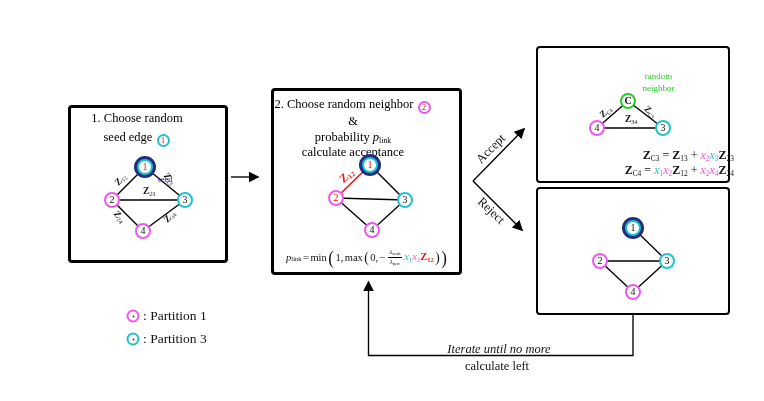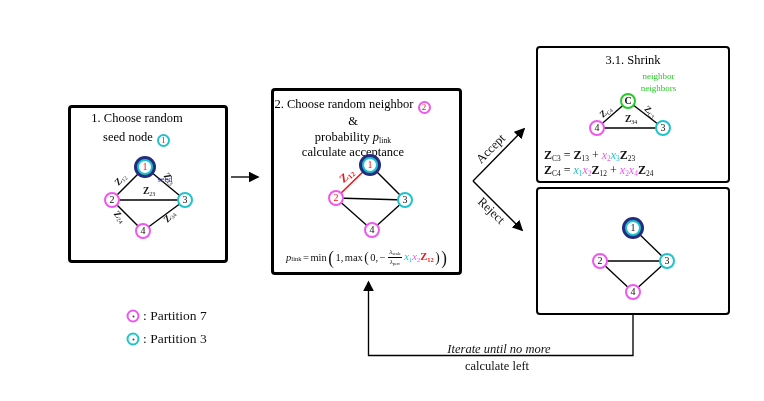--- a/index.html
+++ b/index.html
@@ -31,21 +31,21 @@
          border-radius:50%;background:#fff;font-size:9px;line-height:1;vertical-align:-2px;margin:0 1px;}
   .inode.m{border:2.2px solid var(--partition1,#ee58ee);}
   .inode.c{border:2.2px solid var(--partition2,#1fc3cb);}
   .formula{position:absolute;display:flex;align-items:center;justify-content:center;
            font-size:10.5px;white-space:nowrap;gap:1.5px;}
   .frac{display:inline-flex;flex-direction:column;align-items:center;font-size:7px;line-height:1.2;margin:0 1px;}
   .frac .num{border-bottom:0.8px solid #000;padding:0 1px;}
   .pbig{font-size:17px;line-height:1;transform:scaleY(1.15);}
   .pmid{font-size:13.5px;line-height:1;transform:scaleY(1.1);}
   .nosp{display:inline-flex;align-items:baseline;}
-  .eqs{position:absolute;text-align:left;font-size:12px;line-height:14.5px;white-space:nowrap;}
+  .eqs{position:absolute;text-align:right;font-size:12px;line-height:14.5px;white-space:nowrap;}
   .rot{transform-origin:center;}
   .annot{position:absolute;text-align:center;font-size:9px;line-height:12px;color:var(--supernode,#2aca2a);}
   .seedlbl{position:absolute;font-size:8.5px;color:var(--seed-text,#2a2ab5);transform:translate(-50%,-50%);z-index:4;}
   .ldot{position:absolute;width:9px;height:9px;border-radius:50%;background:#fff;transform:translate(-50%,-50%);
         display:flex;align-items:center;justify-content:center;}
   .ldot.m{border:2.6px solid var(--partition1,#ee58ee);}
   .ldot.c{border:2.6px solid var(--partition2,#1fc3cb);}
   .cdot{width:2px;height:2px;border-radius:50%;background:#444;}
   .ltext{position:absolute;font-size:13.5px;transform:translateY(-50%);white-space:nowrap;}
   .flabel{position:absolute;font-size:12.5px;white-space:nowrap;z-index:2;}
@@ -85,21 +85,21 @@
 
     <line class="arrow" x1="231" y1="177" x2="258" y2="177" marker-end="url(#arr)"></line>
     <line class="arrow" x1="473" y1="181" x2="524" y2="129" marker-end="url(#arr)"></line>
     <line class="arrow" x1="473" y1="181" x2="522" y2="230" marker-end="url(#arr)"></line>
     <polyline class="arrow" points="633,315 633,355.5 368.5,355.5 368.5,282" marker-end="url(#arr)"></polyline>
   </svg>
 
   <div class="box" style="left:68px;top:105px;width:160px;height:158px;"></div>
   <div class="title" style="left:71px;top:109px;width:132px;line-height:19px;">
     <span class="tl">1. Choose random</span>
-    <span class="tl"><span>seed node</span>
+    <span class="tl"><span>seed edge</span>
       <span class="inode c">
           <span class="red">1</span>
         </span></span>
   </div>
   <div class="seedlbl" style="left:165px;top:153px;margin-top:26px;">seed</div>
   <div class="node c seed" style="left:145px;top:167px;">
       <span class="red">1</span>
     </div>
   <div class="node m" style="left:112px;top:200px;">
       <span>2</span>
@@ -164,24 +164,23 @@
         <span class="red zb"><span>Z</span><sub>12</sub></span>
       </span>
     <span class="pmid">)</span>
     <span class="pbig">)</span>
   </div>
 
   <span class="flabel rot" style="left:491px;top:149px;transform:translate(-50%,-50%) rotate(-45deg);">Accept</span>
   <span class="flabel rot" style="left:491px;top:211px;transform:translate(-50%,-50%) rotate(44deg);">Reject</span>
 
   <div class="box thin" style="left:536px;top:46px;width:194px;height:137px;"></div>
-  <div class="title" style="left:539px;top:53px;width:188px;">3.1. Shrink</div>
   <div class="annot" style="left:621px;top:70px;width:75px;">
+    <span class="tl">random</span>
     <span class="tl">neighbor</span>
-    <span class="tl">neighbors</span>
   </div>
   <div class="node g" style="left:628px;top:101px;">
       <span>C</span>
     </div>
   <div class="node m" style="left:597px;top:128px;">
       <span>4</span>
     </div>
   <div class="node c" style="left:663px;top:128px;">
       <span>3</span>
     </div>
@@ -208,20 +207,20 @@
       <span>4</span>
     </div>
 
   <span class="flabel" style="left:499px;top:349px;transform:translate(-50%,-50%);font-style:italic;">Iterate until no more</span>
   <span class="flabel" style="left:497px;top:366px;transform:translate(-50%,-50%);">calculate left</span>
 
   <div>
     <span class="ldot m" style="left:133px;top:316px;">
         <span class="cdot"></span>
       </span>
-    <div class="ltext" style="left:143px;top:316px;">: Partition 7</div>
+    <div class="ltext" style="left:143px;top:316px;">: Partition 1</div>
     <span class="ldot c" style="left:133px;top:339px;">
         <span class="cdot"></span>
       </span>
     <div class="ltext" style="left:143px;top:339px;">: Partition 3</div>
   </div>
 
 </div>
 
 </body></html>

